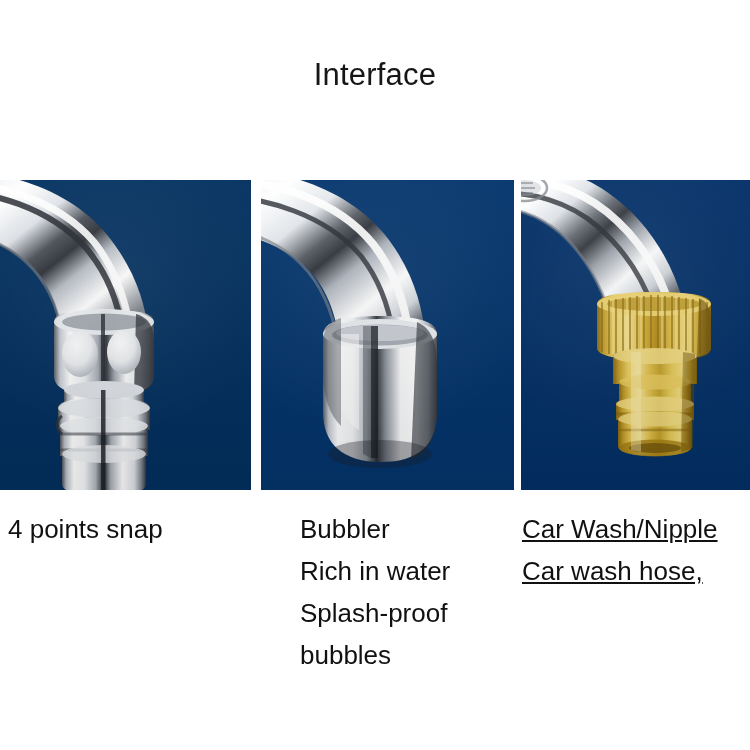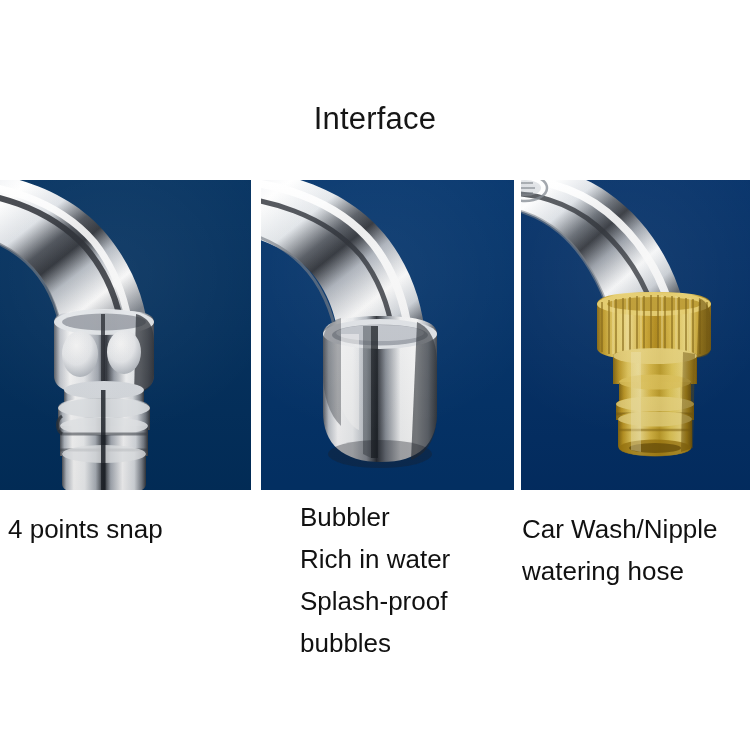--- a/index.html
+++ b/index.html
@@ -25,21 +25,20 @@
     position: absolute;
     left: 0;
     top: 56px;
     width: 750px;
     text-align: center;
     font-size: 31px;
     line-height: 38px;
     color: #161616;
     letter-spacing: 0.2px;
     font-weight: 400;
-    margin-top: 44px;
   }
 
   
   .panel-row {
     position: absolute;
     left: 0;
     top: 180px;
     width: 750px;
     height: 310px;
   }
@@ -81,22 +80,22 @@
   
   .caption {
     position: absolute;
     color: #111111;
     font-size: 26px;
     line-height: 42px;
     font-weight: 400;
     white-space: nowrap;
   }
   .caption-1 { left: 8px;   top: 508px; }
-  .caption-2 { left: 300px; top: 496px; }
-  .caption-3 { left: 522px; top: 508px; }
+  .caption-2 { left: 300px; top: 508px; }
+  .caption-3 { left: 522px; top: 508px; text-decoration: underline; }
   .caption-line { display: block; }
 </style>
 </head>
 <body>
 
 <div id="page">
 
   <div class="page-title">Interface</div>
 
   <div class="panel-row">
@@ -413,16 +412,16 @@
 
   <div class="caption caption-2">
     <span class="caption-line">Bubbler</span>
     <span class="caption-line">Rich in water</span>
     <span class="caption-line">Splash-proof</span>
     <span class="caption-line">bubbles</span>
   </div>
 
   <div class="caption caption-3">
     <span class="caption-line">Car Wash/Nipple</span>
-    <span class="caption-line">watering hose</span>
+    <span class="caption-line">Car wash hose,</span>
   </div>
 
 </div>
 
 </body></html>

